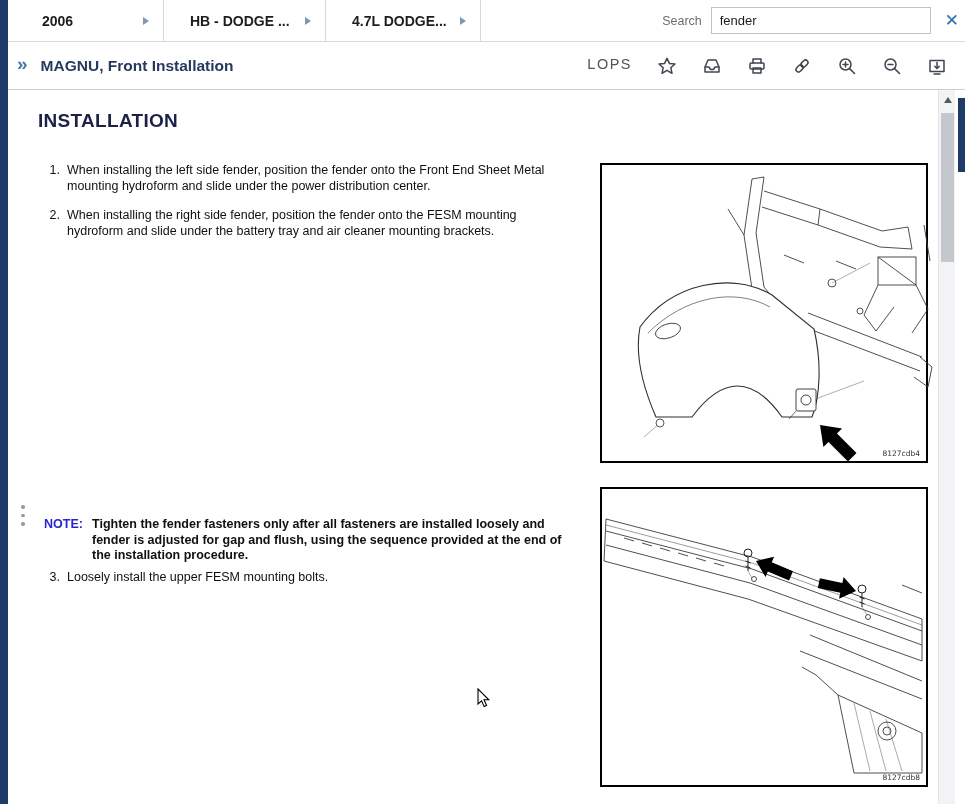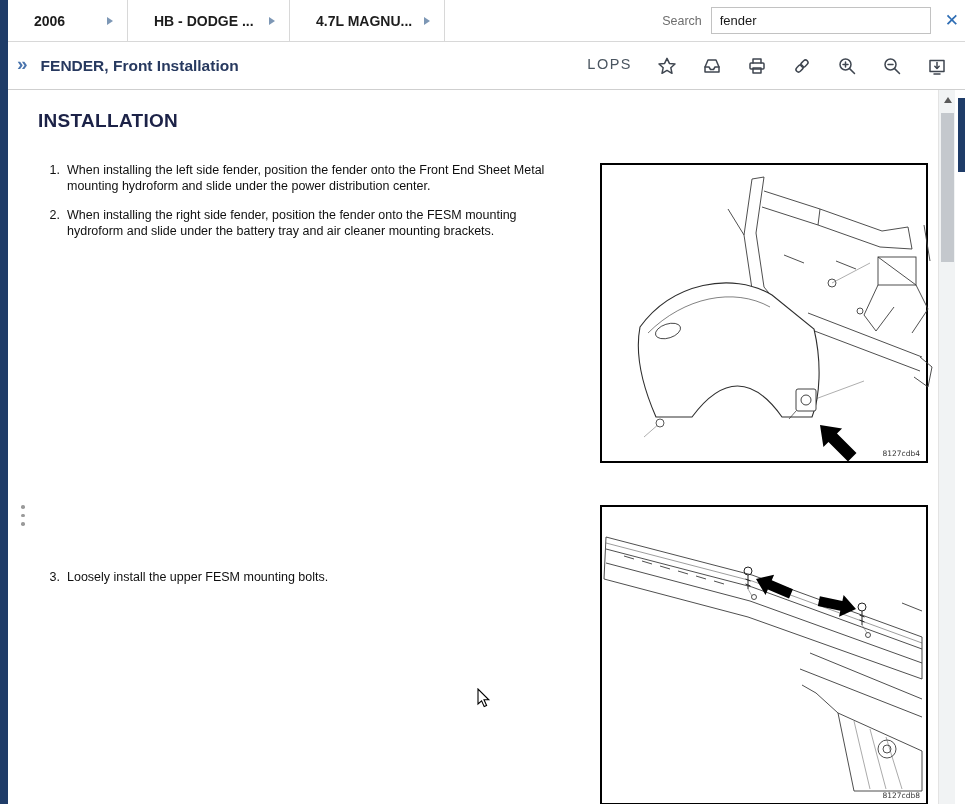--- a/index.html
+++ b/index.html
@@ -8,21 +8,21 @@
 
   
   .left-strip  { position:absolute; left:0; top:0; width:8px; height:804px; background:#1f3c68; }
   .right-strip { position:absolute; right:0; top:98px; width:7px; height:74px; background:#1f3c68; }
 
   
   .topbar { position:absolute; left:8px; top:0; right:0; height:42px; background:#fff;
             border-bottom:1px solid #d8d8d8; display:flex; align-items:stretch; }
   .crumb { display:flex; align-items:center; justify-content:space-between;
            padding:0 14px 0 26px; border-right:1px solid #d8d8d8; cursor:pointer; }
-  .crumb.c1 { width:120px; }
+  .crumb.c1 { width:148px;margin-left:8px; }
   .crumb.c2 { width:162px; }
   .crumb.c3 { width:155px; }
   .crumb-label { font-size:14px; font-weight:bold; color:#1d1d1d; white-space:nowrap; overflow:hidden; }
   .tri { width:0; height:0; border-left:6px solid #7d97b5; border-top:4.5px solid transparent;
          border-bottom:4.5px solid transparent; margin-left:10px; flex:0 0 auto; }
   .search-area { margin-left:auto; display:flex; align-items:center; padding-right:6px; }
   .search-label { color:#6e6e6e; font-size:12.5px; margin-right:9px; }
   .search-input { width:220px; height:27px; border:1px solid #c2c2c2; padding:0 8px;
                   font-size:13px; color:#1a1a1a; font-family:"Liberation Sans",sans-serif; }
   .close-x { color:#2e6db4; font-size:17px; font-weight:bold; margin-left:14px; cursor:pointer; line-height:1; }
@@ -51,21 +51,21 @@
 
   .note { position:absolute; left:36px; top:427px; width:548px; display:flex;
           font-size:12.5px; line-height:15.5px; }
   .note-label { color:#2626cf; font-weight:bold; width:48px; flex:0 0 auto; }
   .note-text  { font-weight:bold; color:#101010; width:490px; }
 
   .step3 { position:absolute; left:38px; top:480px; }
 
   .figure { position:absolute; width:328px; height:300px; border:2px solid #000; background:#fff; }
   .figure.f1 { left:592px; top:73px;padding-left:22px; }
-  .figure.f2 { left:592px; top:415px; }
+  .figure.f2 { left:592px; top:397px; }
   .fig-code { position:absolute; right:6px; bottom:3px; font-size:7.5px; color:#333;
               font-family:"DejaVu Sans",sans-serif; }
   .figure svg { display:block; }
 
   
   .scrollbar { position:absolute; left:938px; top:90px; width:17px; height:714px;
                background:#f1f3f4; border-left:1px solid #e3e3e3; }
   .sb-up { position:absolute; top:0; left:0; width:17px; height:20px; display:flex;
            align-items:center; justify-content:center; cursor:pointer; }
   .sb-up-tri { width:0; height:0; border-bottom:6px solid #5a5a5a;
@@ -89,33 +89,33 @@
   <header class="topbar">
     <div class="crumb c1">
       <span class="crumb-label">2006</span>
       <span class="tri"></span>
     </div>
     <div class="crumb c2">
       <span class="crumb-label">HB - DODGE ...</span>
       <span class="tri"></span>
     </div>
     <div class="crumb c3">
-      <span class="crumb-label">4.7L MAGNU...</span>
+      <span class="crumb-label">4.7L DODGE...</span>
       <span class="tri"></span>
     </div>
     <div class="search-area">
       <span class="search-label">Search</span>
       <input class="search-input" type="text" value="fender" style="">
       <span class="close-x"></span>
     </div>
   </header>
 
   <div class="toolbar">
     <span class="expand-icon"></span>
-    <span class="doc-title">FENDER, Front Installation</span>
+    <span class="doc-title">MAGNU, Front Installation</span>
     <div class="tools">
       <span class="lops">LOPS</span>
       <span class="tool-btn">
         <svg viewBox="0 0 20 20">
             <path d="M10 2.4 L12.4 7.4 L18 8 L13.8 11.7 L15 17.3 L10 14.4 L5 17.3 L6.2 11.7 L2 8 L7.6 7.4 Z"></path>
           </svg>
       </span>
       <span class="tool-btn">
         <svg viewBox="0 0 20 20">
             <path d="M3 11 L6 4 H14 L17 11 V16 H3 Z"></path>
@@ -170,20 +170,24 @@
       <div class="step">
         <span class="step-num">1.</span>
         <span class="step-text">When installing the left side fender, position the fender onto the Front End Sheet Metal mounting hydroform and slide under the power distribution center.</span>
       </div>
       <div class="step">
         <span class="step-num">2.</span>
         <span class="step-text">When installing the right side fender, position the fender onto the FESM mounting hydroform and slide under the battery tray and air cleaner mounting brackets.</span>
       </div>
     </div>
 
+    <div class="note">
+      <span class="note-label">NOTE:</span>
+      <span class="note-text">Tighten the fender fasteners only after all fasteners are installed loosely and fender is adjusted for gap and flush, using the sequence provided at the end of the installation procedure.</span>
+    </div>
 
     <div class="step step3">
       <span class="step-num">3.</span>
       <span class="step-text">Loosely install the upper FESM mounting bolts.</span>
     </div>
 
     <div class="figure f1">
       <svg viewBox="0 0 324 296" width="324" height="296">
         <g stroke="#3b3b3b" fill="none" stroke-width="0.9">
           <polyline points="128,14 120,70 128,124"></polyline>

